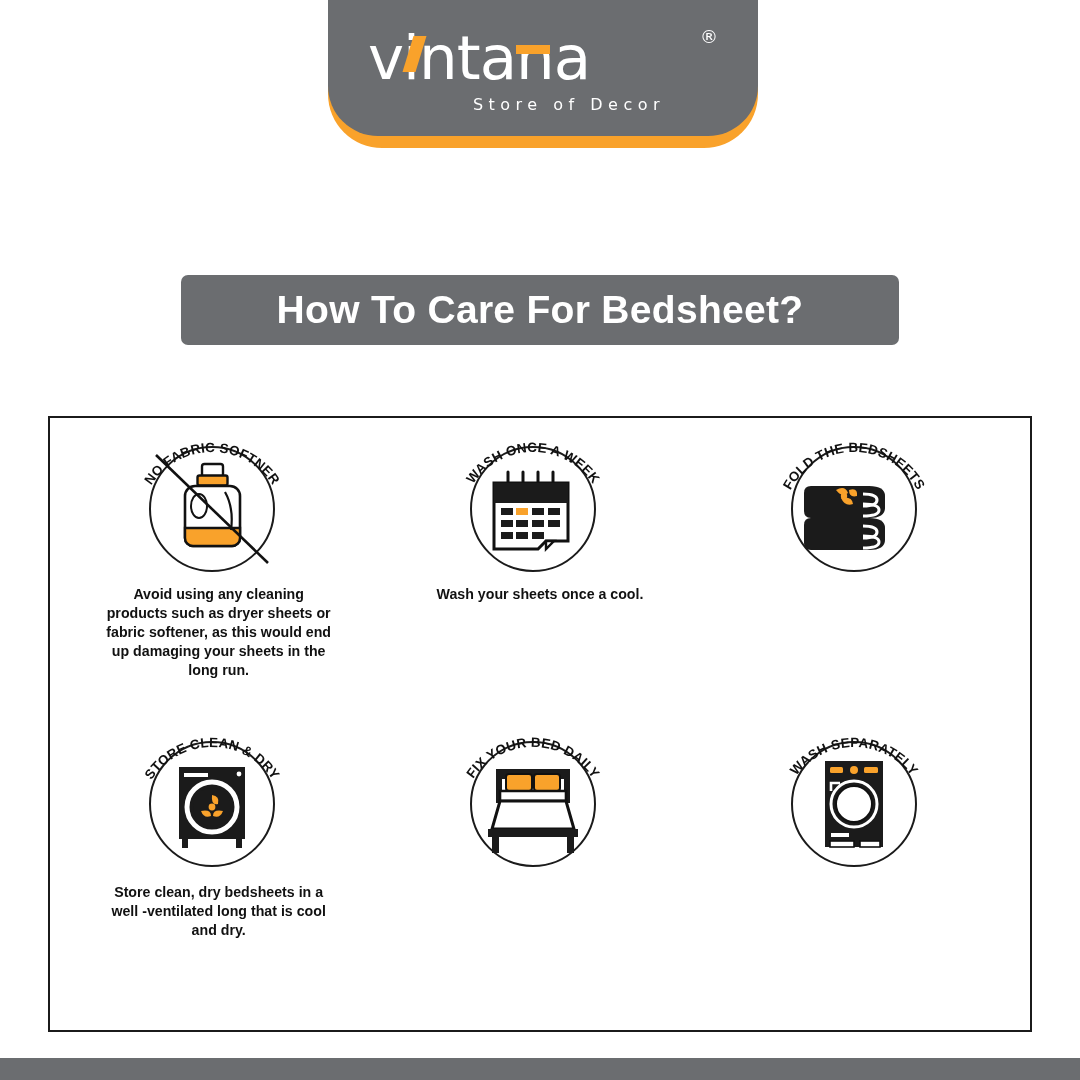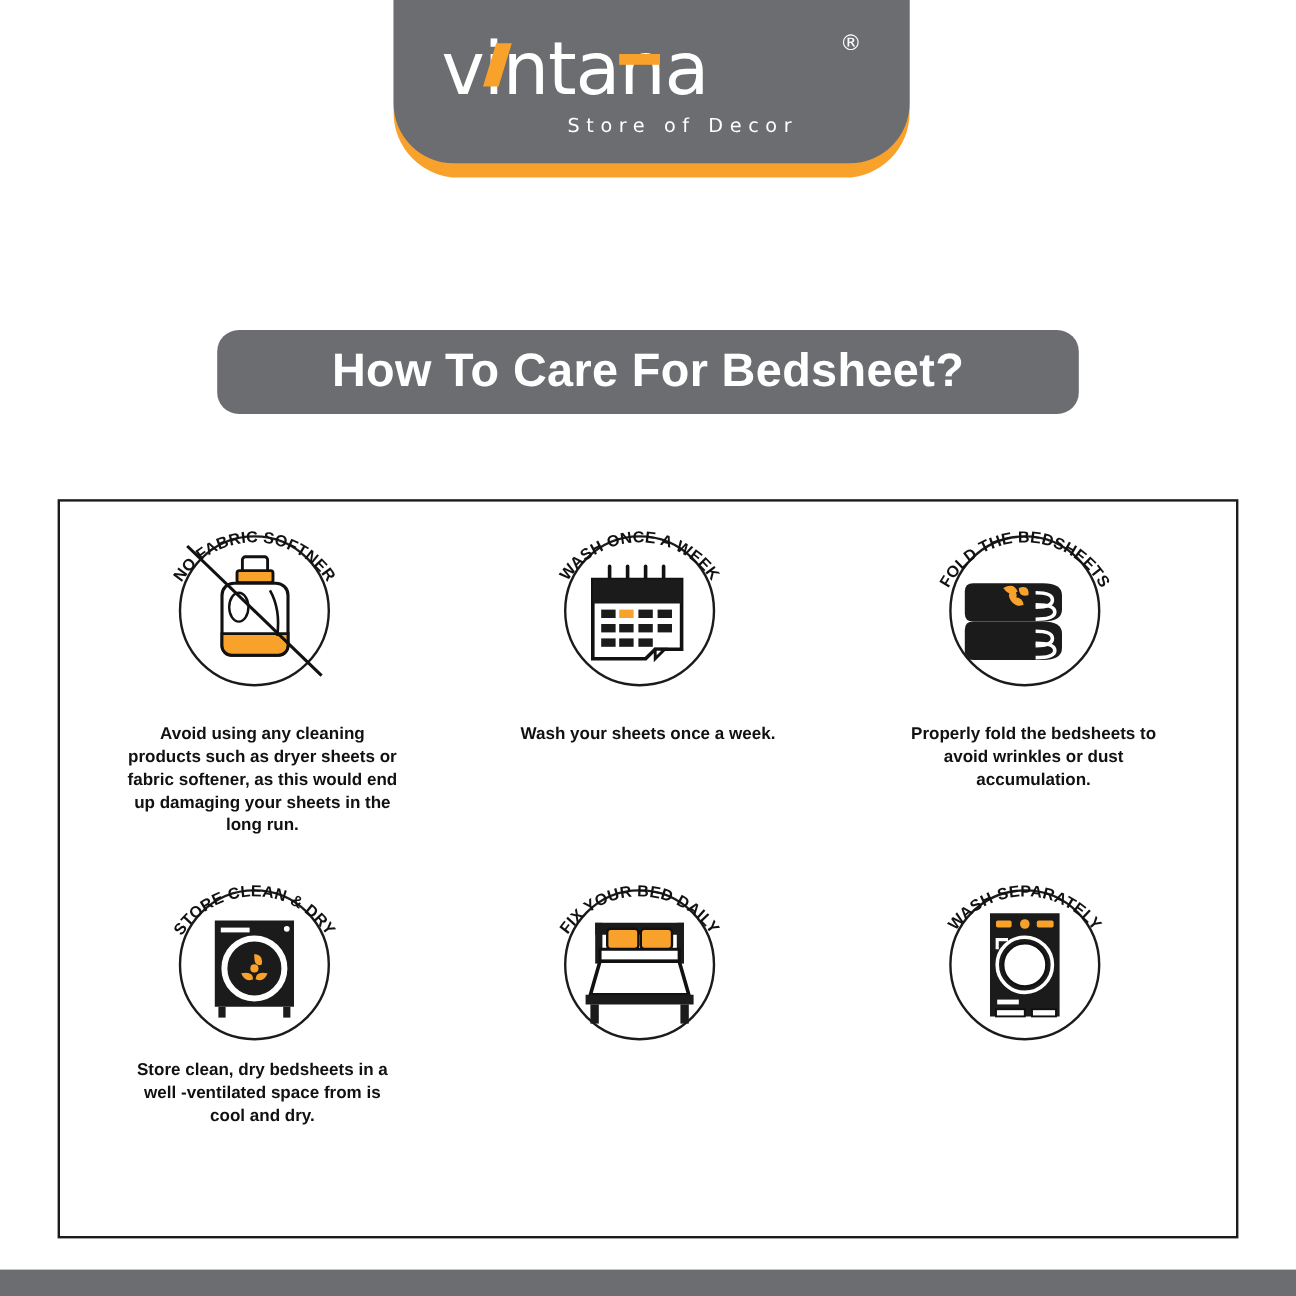--- a/index.html
+++ b/index.html
@@ -52,21 +52,21 @@
   .logo-tag {
     color: #ffffff; font-size: 16px; letter-spacing: 5.5px;
     font-weight: 400; margin-top: 1px; padding-left: 52px;
     font-family: "DejaVu Sans", sans-serif;
   }
 
   
   .title-banner {
     position: absolute; left: 181px; top: 275px;
     width: 718px; height: 70px;
-    background: #6b6d70; border-radius: 18px;
+    background: #6b6d70; border-radius: 7px;
     display: flex; align-items: center; justify-content: center;
   }
   .title-text {
     color: #ffffff; font-size: 39px; font-weight: 700;
     letter-spacing: 0.3px;
     font-family: "Liberation Sans", sans-serif;
   }
 
   
   .frame {
@@ -88,21 +88,21 @@
     position: absolute; left: 23px; top: 14px;
     width: 126px; height: 126px;
     border: 2px solid #1b1b1b; border-radius: 50%;
     background: #fff;
   }
   .arc { position: absolute; left: 0; top: 0; width: 186px; height: 148px; overflow: visible; }
   .arc text { font-family: "Liberation Sans", sans-serif; font-size: 13.4px; font-weight: 700; fill: #111; letter-spacing: 0.2px; }
   .art { position: absolute; left: 23px; top: 14px; width: 126px; height: 126px; }
 
   .caption {
-    margin-top: 23px; text-align: center;
+    margin-top: 5px; text-align: center;
     font-size: 14.2px; font-weight: 700; color: #111;
     line-height: 1.33; max-width: 230px;
     font-family: "Liberation Sans", sans-serif;
   }
   .cell.r2 .badge { width: 186px; height: 150px; }
   .cell.r2 .caption { margin-top: 6px; }
 
   
   .footer {
     position: absolute; left: 0; bottom: 0;
@@ -201,21 +201,21 @@
               <rect x="46" y="74" width="12" height="7"></rect>
               <rect x="62" y="74" width="12" height="7"></rect>
               <rect x="78" y="74" width="12" height="7"></rect>
               <rect x="31" y="86" width="12" height="7"></rect>
               <rect x="46" y="86" width="12" height="7"></rect>
               <rect x="62" y="86" width="12" height="7"></rect>
             </g>
             <rect x="46" y="62" width="12" height="7" fill="#f9a22b"></rect>
           </svg>
         </div>
-        <div class="caption">Wash your sheets once a week.</div>
+        <div class="caption">Wash your sheets once a cool.</div>
       </div>
 
       <div class="cell">
         <div class="badge">
           <div class="ring"></div>
           <svg class="arc" viewBox="0 0 186 148">
             <defs>
                 <path id="a3" d="M 14 92 A 72 72 0 0 1 158 92" fill="none"></path>
               </defs>
             <text>
@@ -235,21 +235,20 @@
             <path d="M72 58 q16 0 16 6 q0 6 -16 6" fill="none" stroke="#fff" stroke-width="3"></path>
 
             <g fill="#f9a22b">
               <path d="M45 44 q9 -5 12 3 q-6 5 -12 -3 z"></path>
               <path d="M58 44 q9 -3 8 6 q-8 2 -8 -6 z"></path>
               <path d="M50 52 q4 9 12 6 q-1 -8 -12 -6 z"></path>
               <circle cx="53" cy="50" r="3.2"></circle>
             </g>
           </svg>
         </div>
-        <div class="caption">Properly fold the bedsheets to avoid wrinkles or dust accumulation.</div>
       </div>
 
       <div class="cell r2">
         <div class="badge">
           <div class="ring"></div>
           <svg class="arc" viewBox="0 0 186 148">
             <defs>
                 <path id="a4" d="M 14 92 A 72 72 0 0 1 158 92" fill="none"></path>
               </defs>
             <text>
@@ -267,21 +266,21 @@
             <circle cx="63" cy="66" r="25" fill="#1b1b1b" stroke="#fff" stroke-width="5"></circle>
             <circle cx="63" cy="66" r="19" fill="#1b1b1b"></circle>
             <g fill="#f9a22b">
               <path d="M63 54 q8 1 6 9 q-7 2 -6 -9 z"></path>
               <path d="M74 70 q-3 8 -10 5 q0 -7 10 -5 z"></path>
               <path d="M52 70 q3 8 10 5 q0 -7 -10 -5 z"></path>
               <circle cx="63" cy="66" r="3.4"></circle>
             </g>
           </svg>
         </div>
-        <div class="caption">Store clean, dry bedsheets in a well -ventilated space from is cool and dry.</div>
+        <div class="caption">Store clean, dry bedsheets in a well -ventilated long that is cool and dry.</div>
       </div>
 
       <div class="cell r2">
         <div class="badge">
           <div class="ring"></div>
           <svg class="arc" viewBox="0 0 186 148">
             <defs>
                 <path id="a5" d="M 14 92 A 72 72 0 0 1 158 92" fill="none"></path>
               </defs>
             <text>

